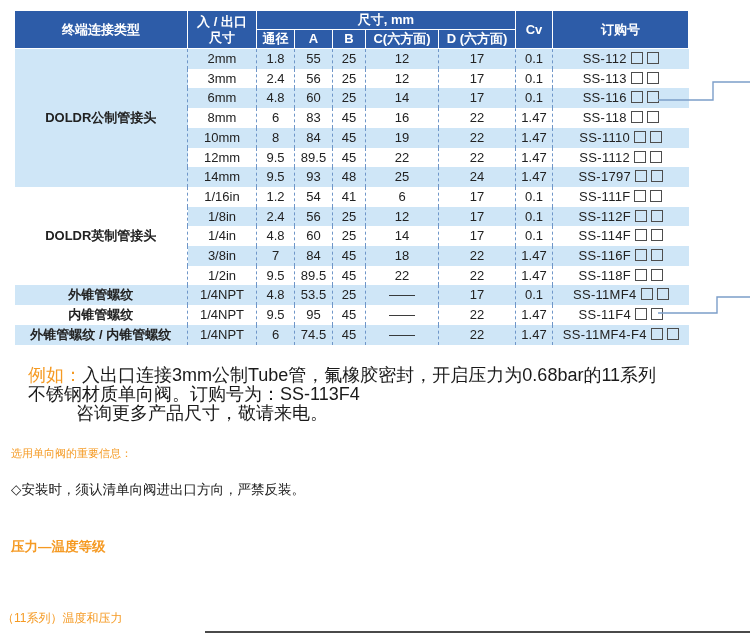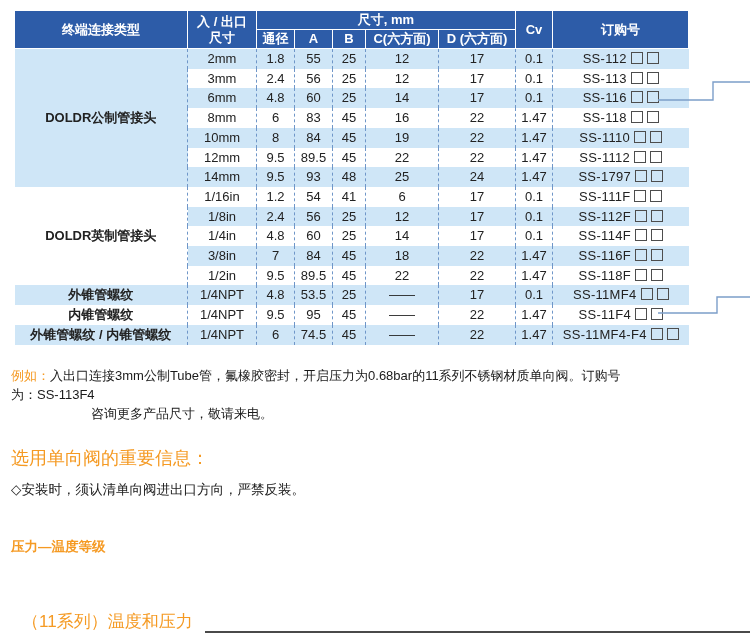--- a/index.html
+++ b/index.html
@@ -28,28 +28,28 @@
   td.c-group{font-size:13px;font-weight:bold;}
   .cbox{
     display:inline-block;width:10px;height:10px;border:1px solid #4d4d4d;
     margin-left:4px;vertical-align:-1px;background:transparent;
   }
   .c-order span{letter-spacing:0.3px;}
   
   .callouts{position:absolute;left:0;top:0;pointer-events:none;}
   .callouts path{stroke:#7c9ec9;stroke-width:1.4;fill:none;}
   
-  .note-example{position:absolute;left:11px;top:366px;width:630px;
-    font-size:13px;line-height:19px;color:#1a1a1a;}
+  .note-example{position:absolute;left:28px;top:366px;width:630px;
+    font-size:18px;line-height:19px;color:#1a1a1a;}
   .note-example .lbl{color:#f59a23;}
-  .note-example .line2{margin-left:80px;}
-  .sec-title{position:absolute;left:11px;top:446px;font-size:18px;color:#f59a23;}
+  .note-example .line2{margin-left:48px;}
+  .sec-title{position:absolute;left:11px;top:446px;font-size:11px;color:#f59a23;}
   .bullets{position:absolute;left:11px;top:478px;font-size:13.5px;line-height:23px;color:#1a1a1a;}
   .pt-heading{position:absolute;left:11px;top:538px;font-size:13.5px;color:#f59a23;font-weight:bold;}
-  .series-heading{position:absolute;left:22px;top:610px;font-size:17px;color:#f59a23;}
+  .series-heading{position:absolute;left:2px;top:610px;font-size:12px;color:#f59a23;}
   .bottom-rule{position:absolute;left:205px;top:631px;width:545px;height:2px;background:#4a4a4a;}
 </style>
 </head>
 <body>
 
 <div class="tablewrap">
   <table>
     <colgroup>
       <col style="width:173px">
         <col style="width:69px">

